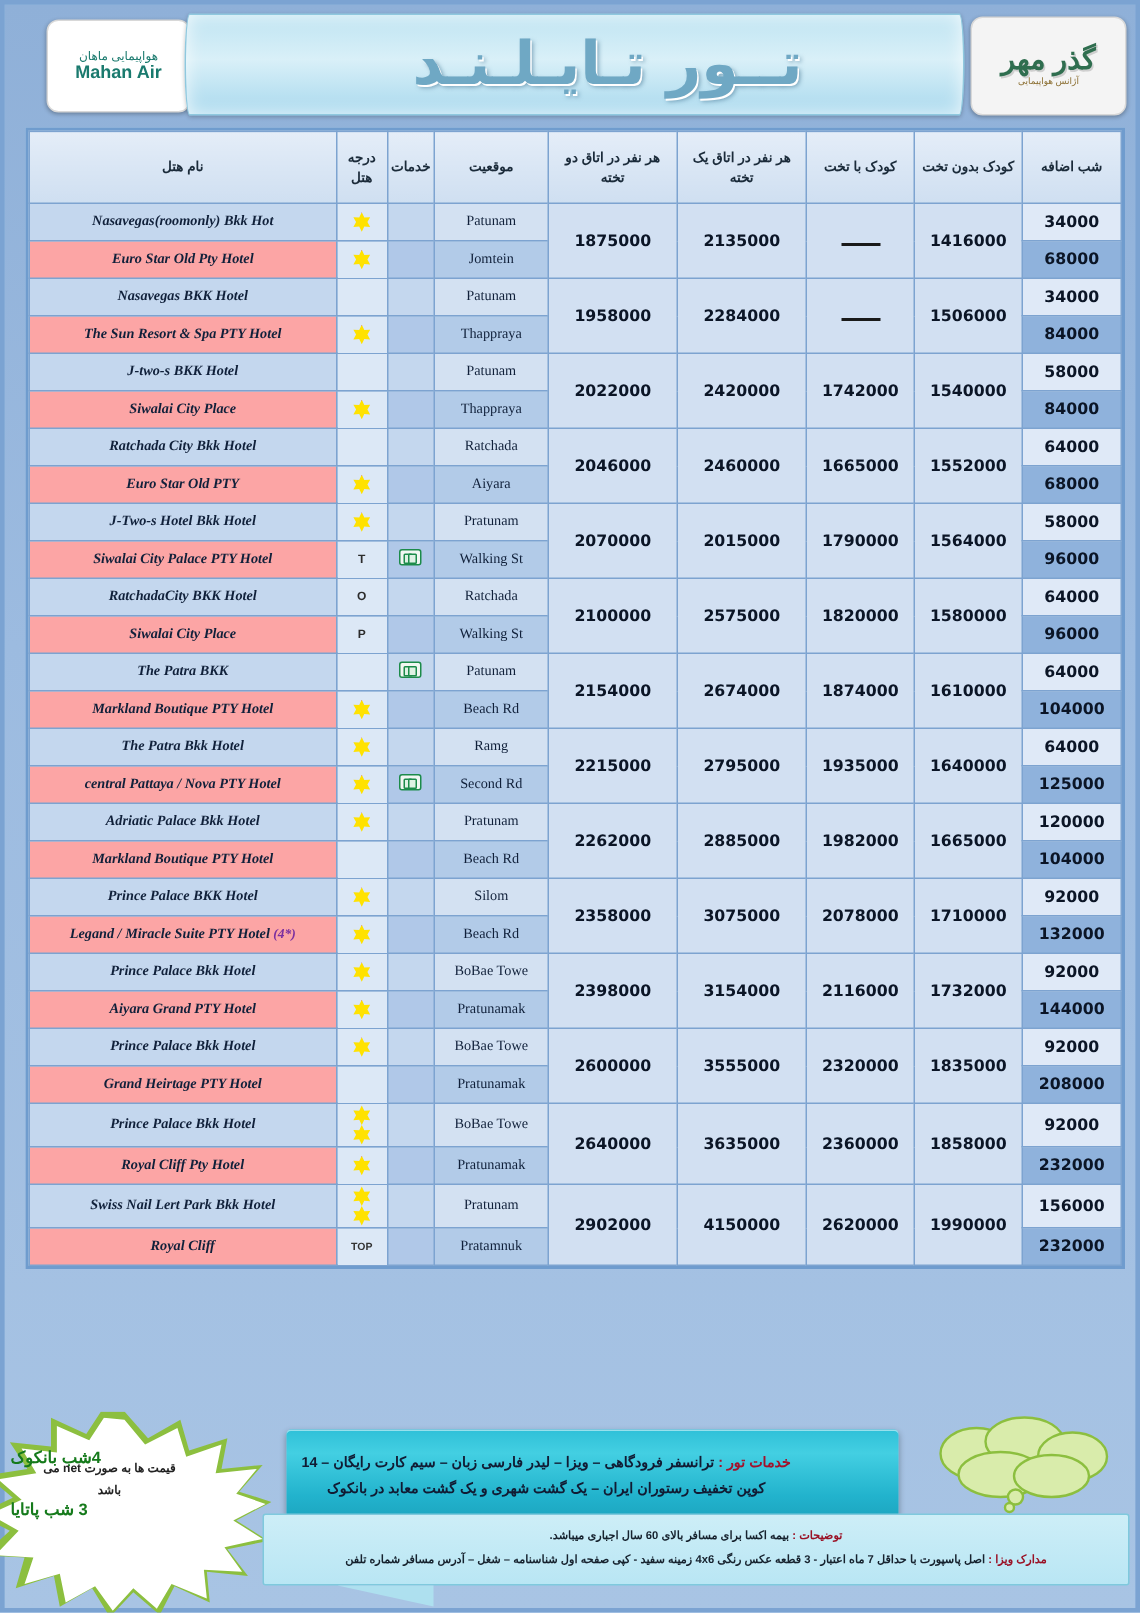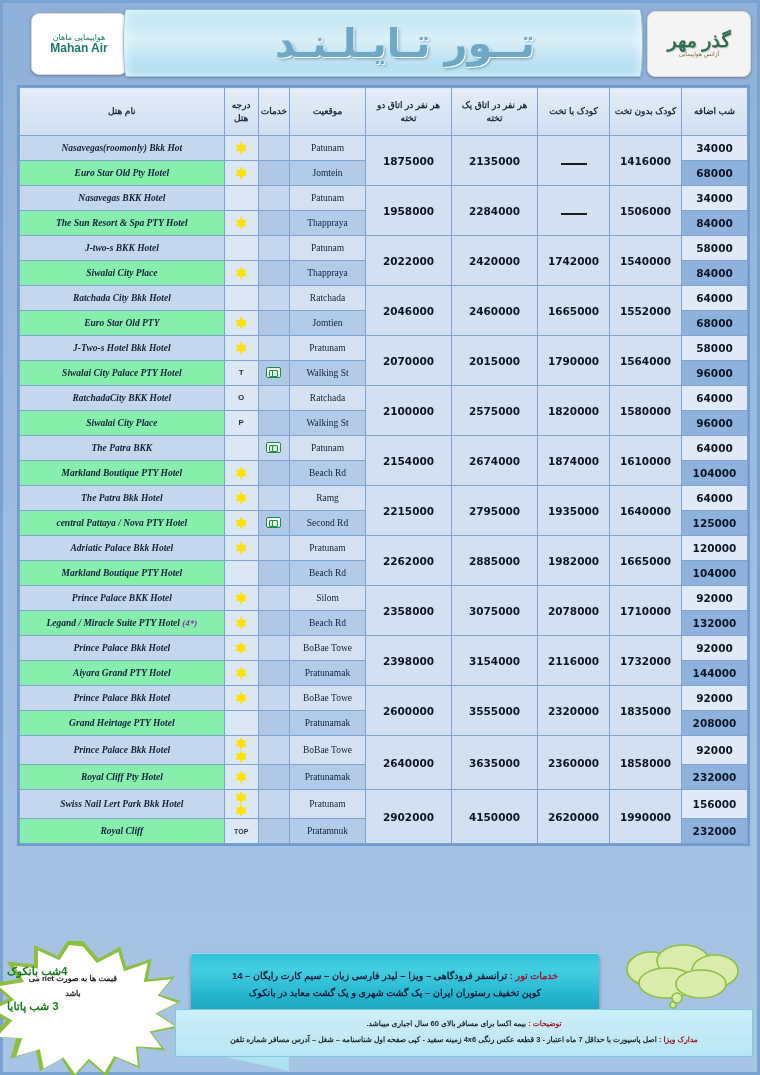--- a/index.html
+++ b/index.html
@@ -93,21 +93,21 @@
   thead th {
     background: linear-gradient(180deg,#e4edf8,#cfdff1);
     height: 48px;
     font-size: 9px;
     font-weight: bold;
     color: #1b2b3a;
     direction: rtl;
     line-height: 1.35;
   }
   td.hotel {
-    background: #86efac;
+    background: #fca5a5;
     font-family: "Liberation Serif", serif;
     font-style: italic;
     font-weight: bold;
     font-size: 9.5px;
     color: #10203a;
     direction: ltr;
     height: 25px;
     line-height: 1.15;
     padding: 1px 4px;
   }
@@ -204,21 +204,21 @@
   }
   .starburst-text div {
     color: #157a1b; font-weight: bold; font-size: 11px; margin-bottom: 22px;
   }
 
   .ribbon {
     position: absolute; left: 188px; top: 12px; width: 408px; height: 63px;
     background: linear-gradient(180deg,#2fc0d8 0%, #43cfe2 25%, #22b3cd 70%, #1ba2bd 100%);
     border-radius: 3px;
     box-shadow: 0 2px 4px rgba(0,0,0,.3), inset 0 1px 0 rgba(255,255,255,.5);
-    display:flex; align-items:center; justify-content:center;
+    display:flex; align-items:center; justify-content:flex-start;
     padding: 2px 10px;
   }
   .ribbon p {
     direction: rtl; text-align: center; color: #111b33;
     font-size: 9.5px; font-weight: bold; line-height: 1.7;
   }
   .ribbon .hl { color: #a3122b; }
 
   .cloud {
     position: absolute; right: 10px; top: 2px; width: 140px; height: 68px;
@@ -376,21 +376,21 @@
             <td class="price" rowspan="2">2046000</td>
             <td class="loc alt">Ratchada</td>
             <td class="svc"></td>
             <td class="deg">
               <div class="stars-stack"></div>
             </td>
             <td class="hotel alt">Ratchada City Bkk Hotel</td>
           </tr>
           <tr>
             <td class="extra alt">68000</td>
-            <td class="loc">Jomtien</td>
+            <td class="loc">Aiyara</td>
             <td class="svc alt"></td>
             <td class="deg">
               <div class="stars-stack">
                 <span class="star6"></span>
               </div>
             </td>
             <td class="hotel">Euro Star Old PTY</td>
           </tr>
           <tr>
             <td class="extra">58000</td>

